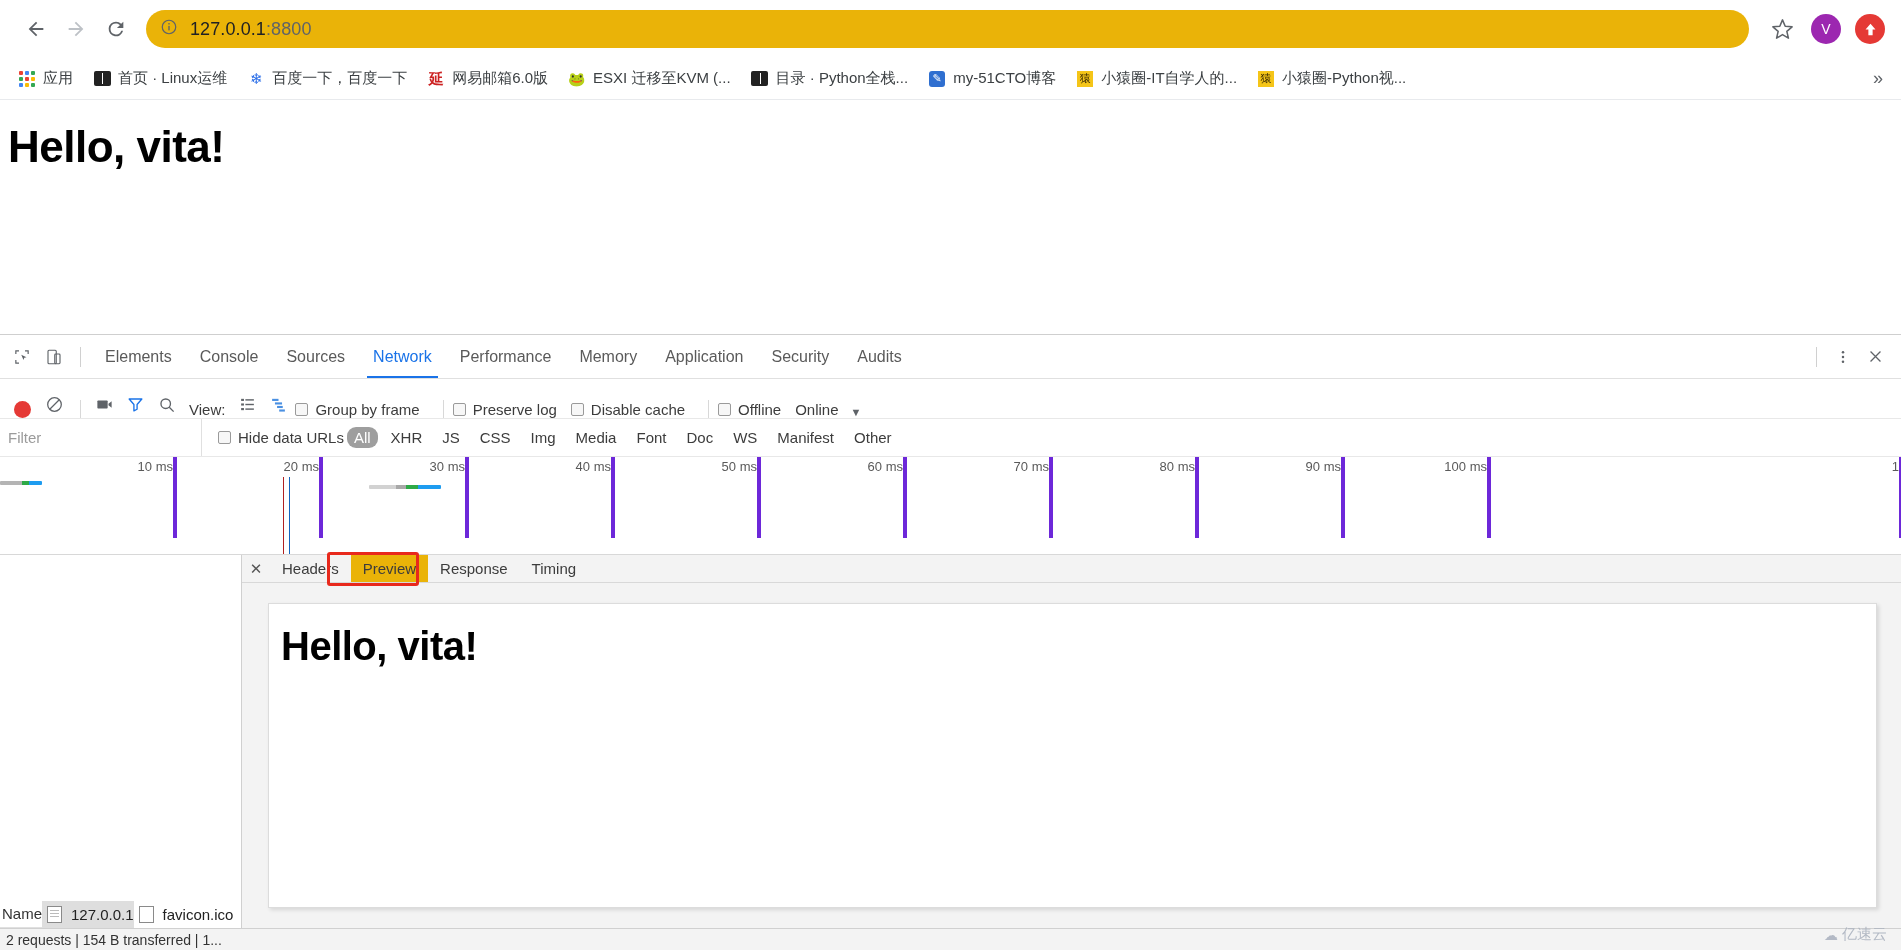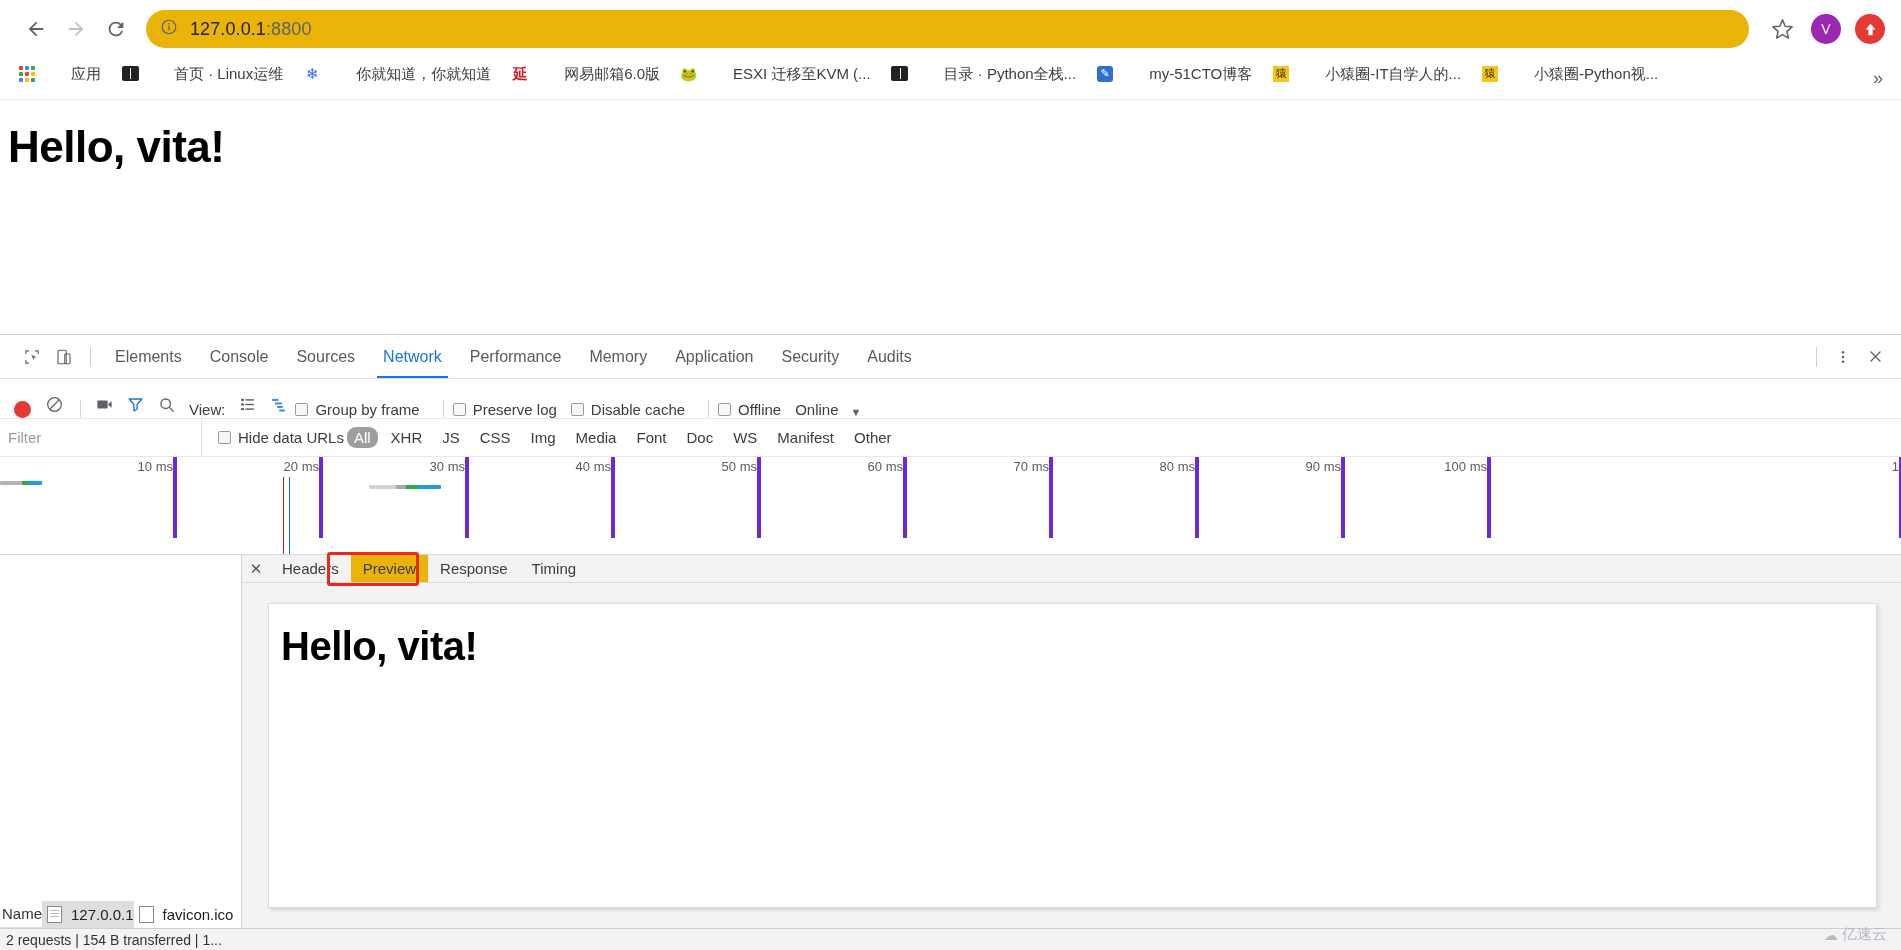--- a/index.html
+++ b/index.html
@@ -76,27 +76,26 @@
     display: flex;
     align-items: center;
     padding: 0 12px 0 10px;
     background: #ffffff;
     border-bottom: 1px solid #e8eaed;
     overflow: hidden;
     white-space: nowrap;
   }
   .bm {
     display: flex;
-    align-items: flex-start;
+    align-items: center;
     height: 28px;
     padding: 0 8px;
     border-radius: 4px;
     flex: 0 0 auto;
     margin-right: 4px;
-    gap: 28px;
   }
   .bm-ico {
     width: 18px; height: 18px;
     margin-right: 7px;
     flex: 0 0 auto;
     display: flex; align-items: center; justify-content: center;
     font-size: 11px;
   }
   .bm-label {
     font-size: 15px;
@@ -155,21 +154,21 @@
     background: #ffffff;
     height: 616px;
     display: flex;
     flex-direction: column;
   }
   .dt-tabbar {
     height: 44px;
     display: flex;
     align-items: center;
     border-bottom: 1px solid #e0e0e0;
-    padding-left: 16px;
+    padding-left: 6px;
     flex: 0 0 auto;
   }
   .dt-iconbtn {
     width: 32px; height: 32px;
     display: flex; align-items: center; justify-content: center;
     flex: 0 0 auto;
   }
   .dt-sep {
     width: 1px; height: 20px;
     background: #d0d0d0;
@@ -506,21 +505,21 @@
 
     <div class="bm">
       <span class="bm-ico">
           <span class="ico-book"></span>
         </span>
       <span class="bm-label">首页 · Linux运维</span>
     </div>
 
     <div class="bm">
       <span class="bm-ico ico-baidu">❄</span>
-      <span class="bm-label">你就知道，你就知道</span>
+      <span class="bm-label">百度一下，百度一下</span>
     </div>
 
     <div class="bm">
       <span class="bm-ico ico-163">延</span>
       <span class="bm-label">网易邮箱6.0版</span>
     </div>
 
     <div class="bm">
       <span class="bm-ico ico-frog">🐸</span>
       <span class="bm-label">ESXI 迁移至KVM (...</span>

